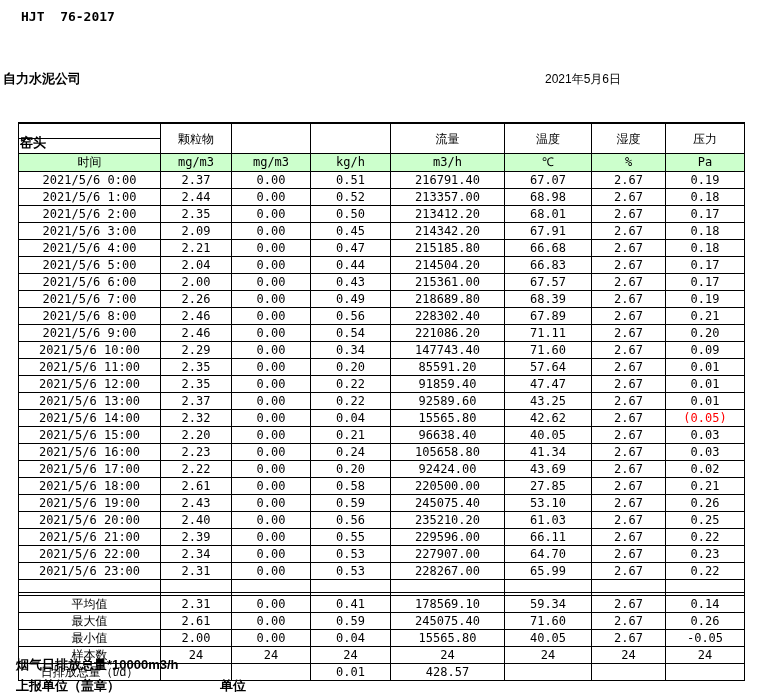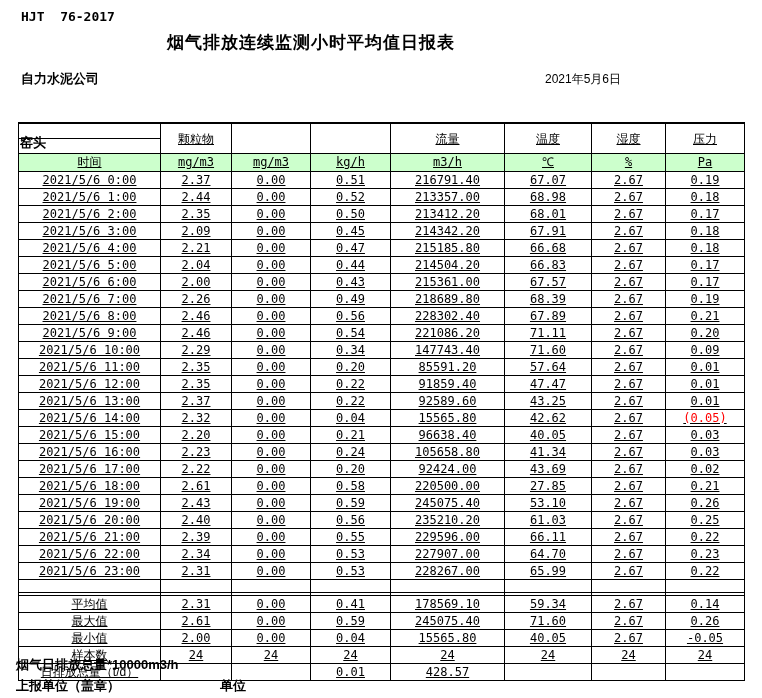--- a/index.html
+++ b/index.html
@@ -21,37 +21,36 @@
   #std-code {
     position: absolute; left: 21px; top: 9px;
     font-family: "DejaVu Sans Mono", monospace;
     font-size: 13px; font-weight: bold; white-space: pre;
   }
   #report-title {
     position: absolute; left: 0; top: 31px; width: 622px;
     text-align: center; font-size: 17px; font-weight: bold; letter-spacing: 1px;
   }
   #company-name {
-    position: absolute; left: 21px; top: 70px;
+    position: absolute; left: 3px; top: 70px;
     font-size: 13px; font-weight: bold;
   }
   #station-name {
     position: absolute; left: 20px; top: 92px;
     font-size: 13px; font-weight: bold; margin-top: 42px;
   }
   #report-date {
     position: absolute; left: 545px; top: 71px;
     font-size: 12px;
   }
 
   #report-table {
     position: absolute; left: 18px; top: 122px; width: 726px;
     border-collapse: collapse; table-layout: fixed;
     border-top: 2px solid #000;
-    text-decoration: underline;
   }
   #report-table td {
     border: 1px solid #000;
     padding: 0;
     text-align: center;
     vertical-align: middle;
     font-size: 12px;
     white-space: nowrap;
     overflow: hidden;
   }
@@ -79,21 +78,20 @@
   #footer-line2-unit {
     position: absolute; left: 220px; top: 677px;
     font-size: 13px; font-weight: bold;
   }
 </style>
 </head>
 <body>
 
 <div id="page">
   <div id="std-code">HJT  76-2017</div>
-  <div id="report-title">烟气排放连续监测小时平均值日报表</div>
   <div id="company-name">自力水泥公司</div>
   <div id="station-name">窑头</div>
   <div id="report-date">2021年5月6日</div>
 
   <table id="report-table">
     <colgroup>
       <col style="width:142px">
       <col style="width:71px">
       <col style="width:79px">
       <col style="width:80px">

